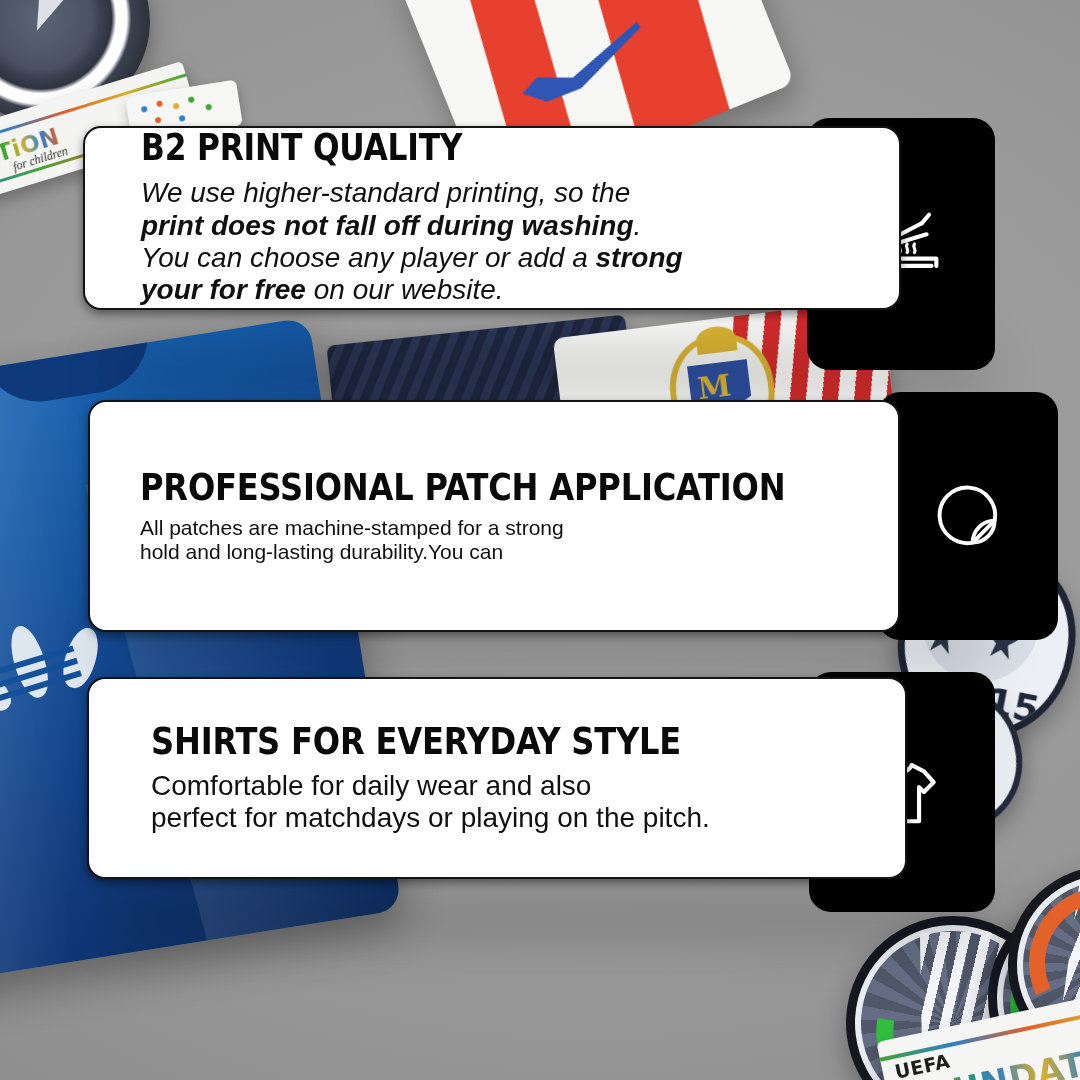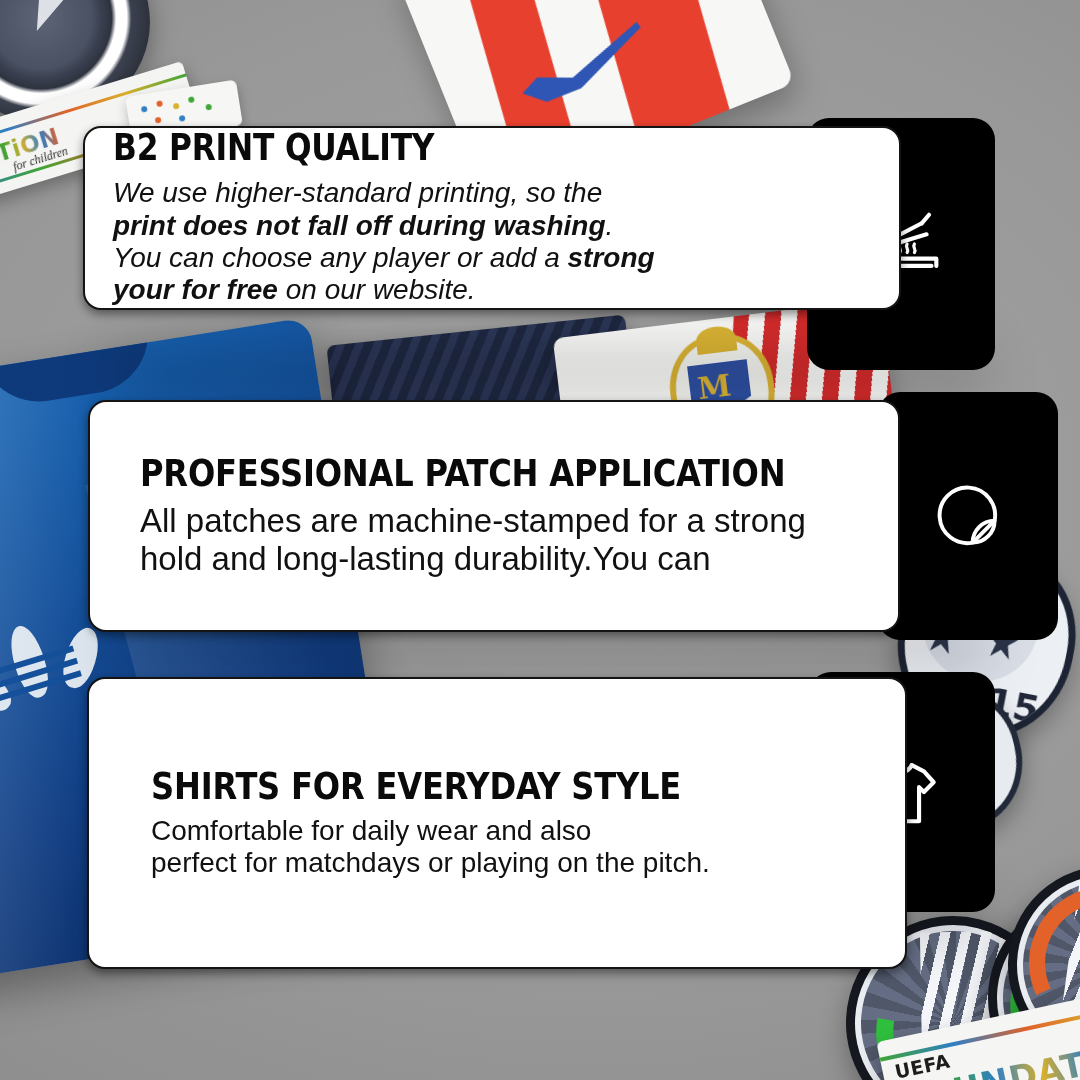--- a/index.html
+++ b/index.html
@@ -192,35 +192,35 @@
   }
   .body{
     font-family:"Liberation Sans",sans-serif;color:#111;line-height:1.16;font-weight:400;
   }
   .body b{font-weight:700;}
   .icon{display:block;}
 
   
   #card1{left:83px;top:118px;width:912px;height:252px;}
   #card1 .panel{top:0;width:188px;height:252px;}
-  #card1 .sheet{width:818px;height:184px;top:8px;padding:0 0 0 28px;}
+  #card1 .sheet{width:818px;height:184px;top:8px;padding:0 0 0 56px;}
   #card1 .title{font-size:37px;margin-bottom:11px;}
   #card1 .body{font-size:28px;font-style:italic;}
 
   
   #card2{left:88px;top:392px;width:970px;height:248px;}
   #card2 .panel{top:0;width:180px;height:248px;}
   #card2 .sheet{width:812px;height:232px;top:8px;padding:0 0 0 50px;}
   #card2 .title{font-size:38px;margin-bottom:10px;}
-  #card2 .body{font-size:33px;}
+  #card2 .body{font-size:21px;}
 
   
   #card3{left:87px;top:672px;width:908px;height:240px;}
   #card3 .panel{top:0;width:186px;height:240px;}
-  #card3 .sheet{width:820px;height:292px;top:5px;padding:0 0 0 62px;}
+  #card3 .sheet{width:820px;height:202px;top:5px;padding:0 0 0 62px;}
   #card3 .title{font-size:38px;margin-bottom:10px;}
   #card3 .body{font-size:28px;}
 </style>
 </head>
 <body>
 
 <div id="photo-bg">
 
   <div class="bgo crest-tl"></div>
 

